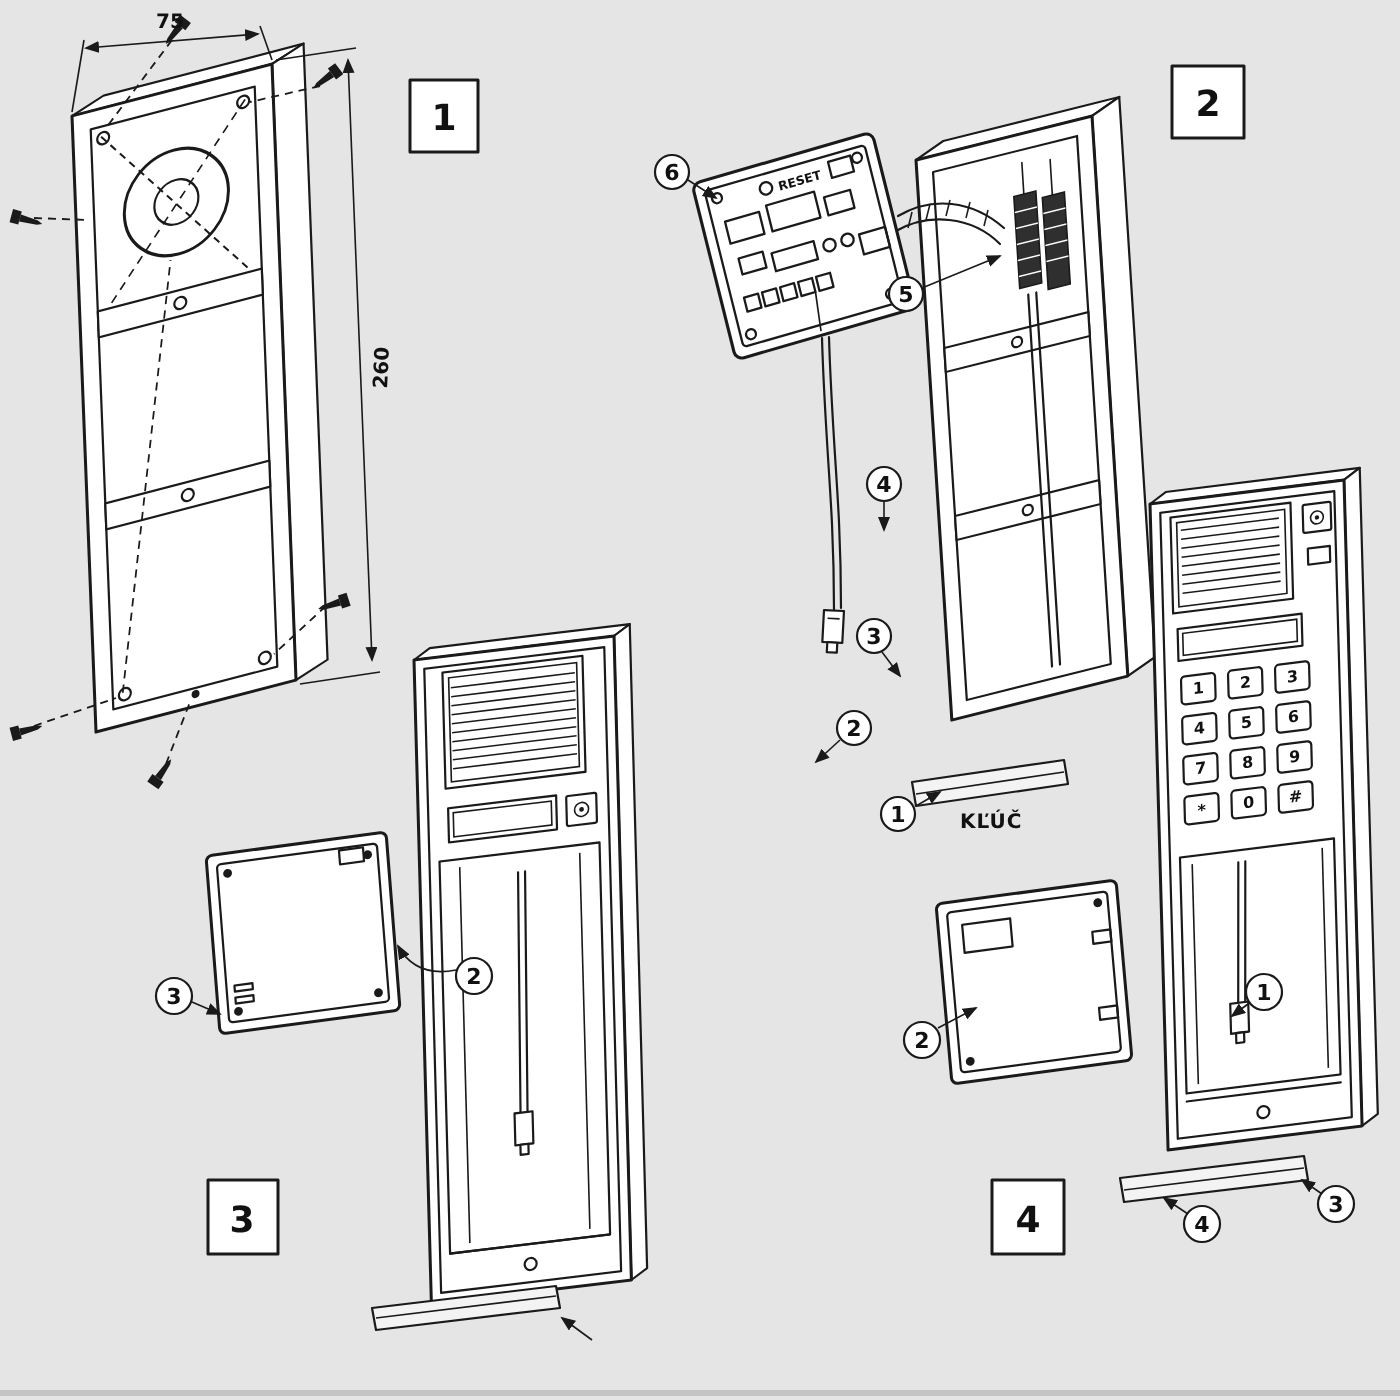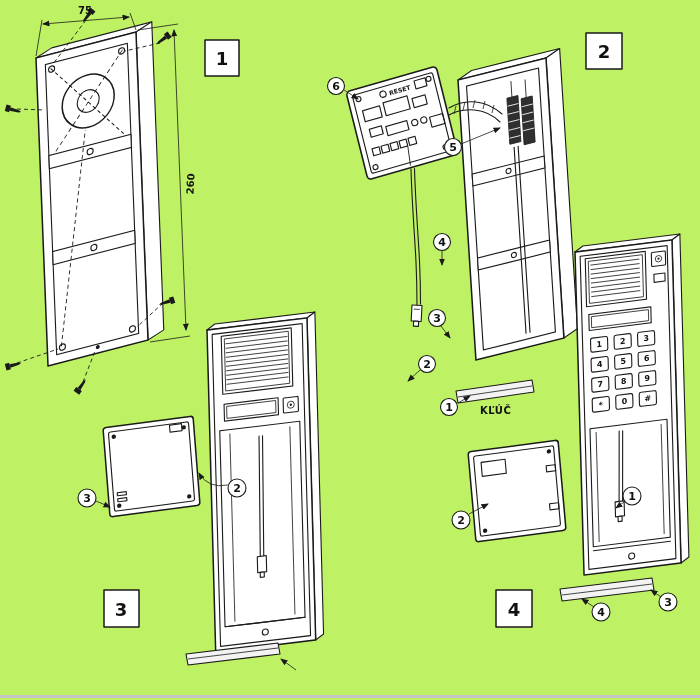--- a/index.html
+++ b/index.html
@@ -1,16 +1,16 @@
 <!DOCTYPE html>
 <html><head>
 <meta charset="utf-8">
 <style>
   html,body{margin:0;padding:0;background:#fff;}
-  .canvas{position:relative;width:700px;height:700px;background:#bef264;overflow:hidden;
+  .canvas{position:relative;width:700px;height:700px;background:#e5e5e5;overflow:hidden;
           font-family:"DejaVu Sans",sans-serif;}
   svg{position:absolute;left:0;top:0;}
   .ln  {fill:none;stroke:#1a1a1a;stroke-width:1.1;stroke-linecap:round;stroke-linejoin:round;}
   .ln2 {fill:none;stroke:#1a1a1a;stroke-width:1.5;stroke-linecap:round;stroke-linejoin:round;}
   .thin{fill:none;stroke:#1a1a1a;stroke-width:0.8;}
   .fw  {fill:#fff;stroke:#1a1a1a;stroke-width:1.1;stroke-linejoin:round;}
   .fw2 {fill:#fff;stroke:#1a1a1a;stroke-width:1.5;stroke-linejoin:round;}
   .fg  {fill:#f3f3f3;stroke:#1a1a1a;stroke-width:1.1;stroke-linejoin:round;}
   .dash{fill:none;stroke:#1a1a1a;stroke-width:0.9;stroke-dasharray:4 3;}
   .dark{fill:#1a1a1a;stroke:none;}

